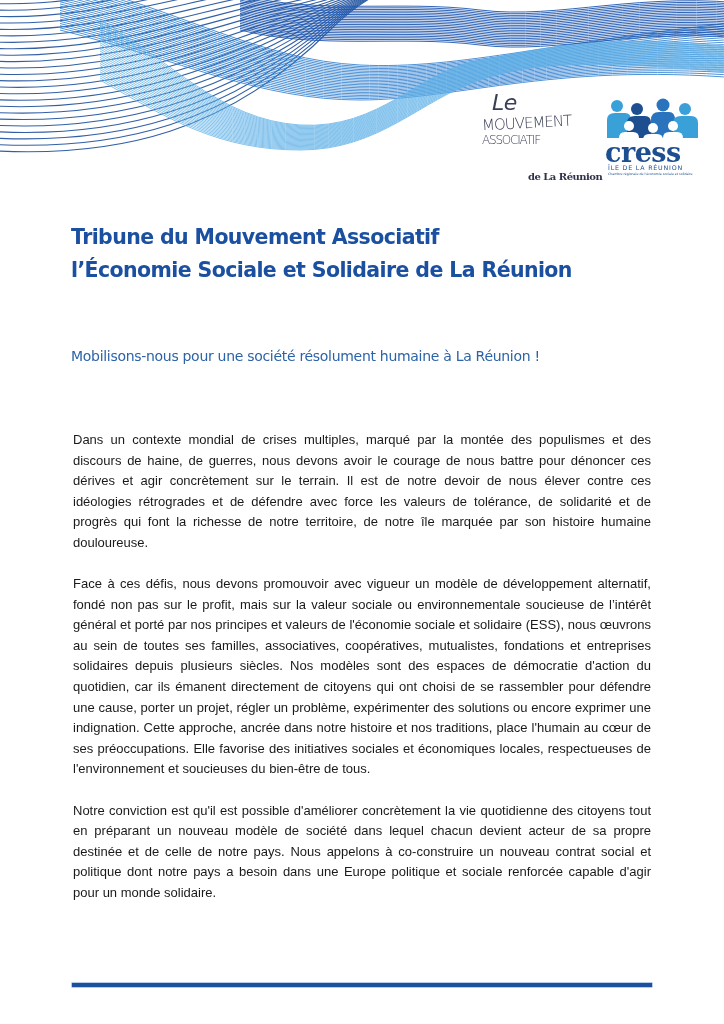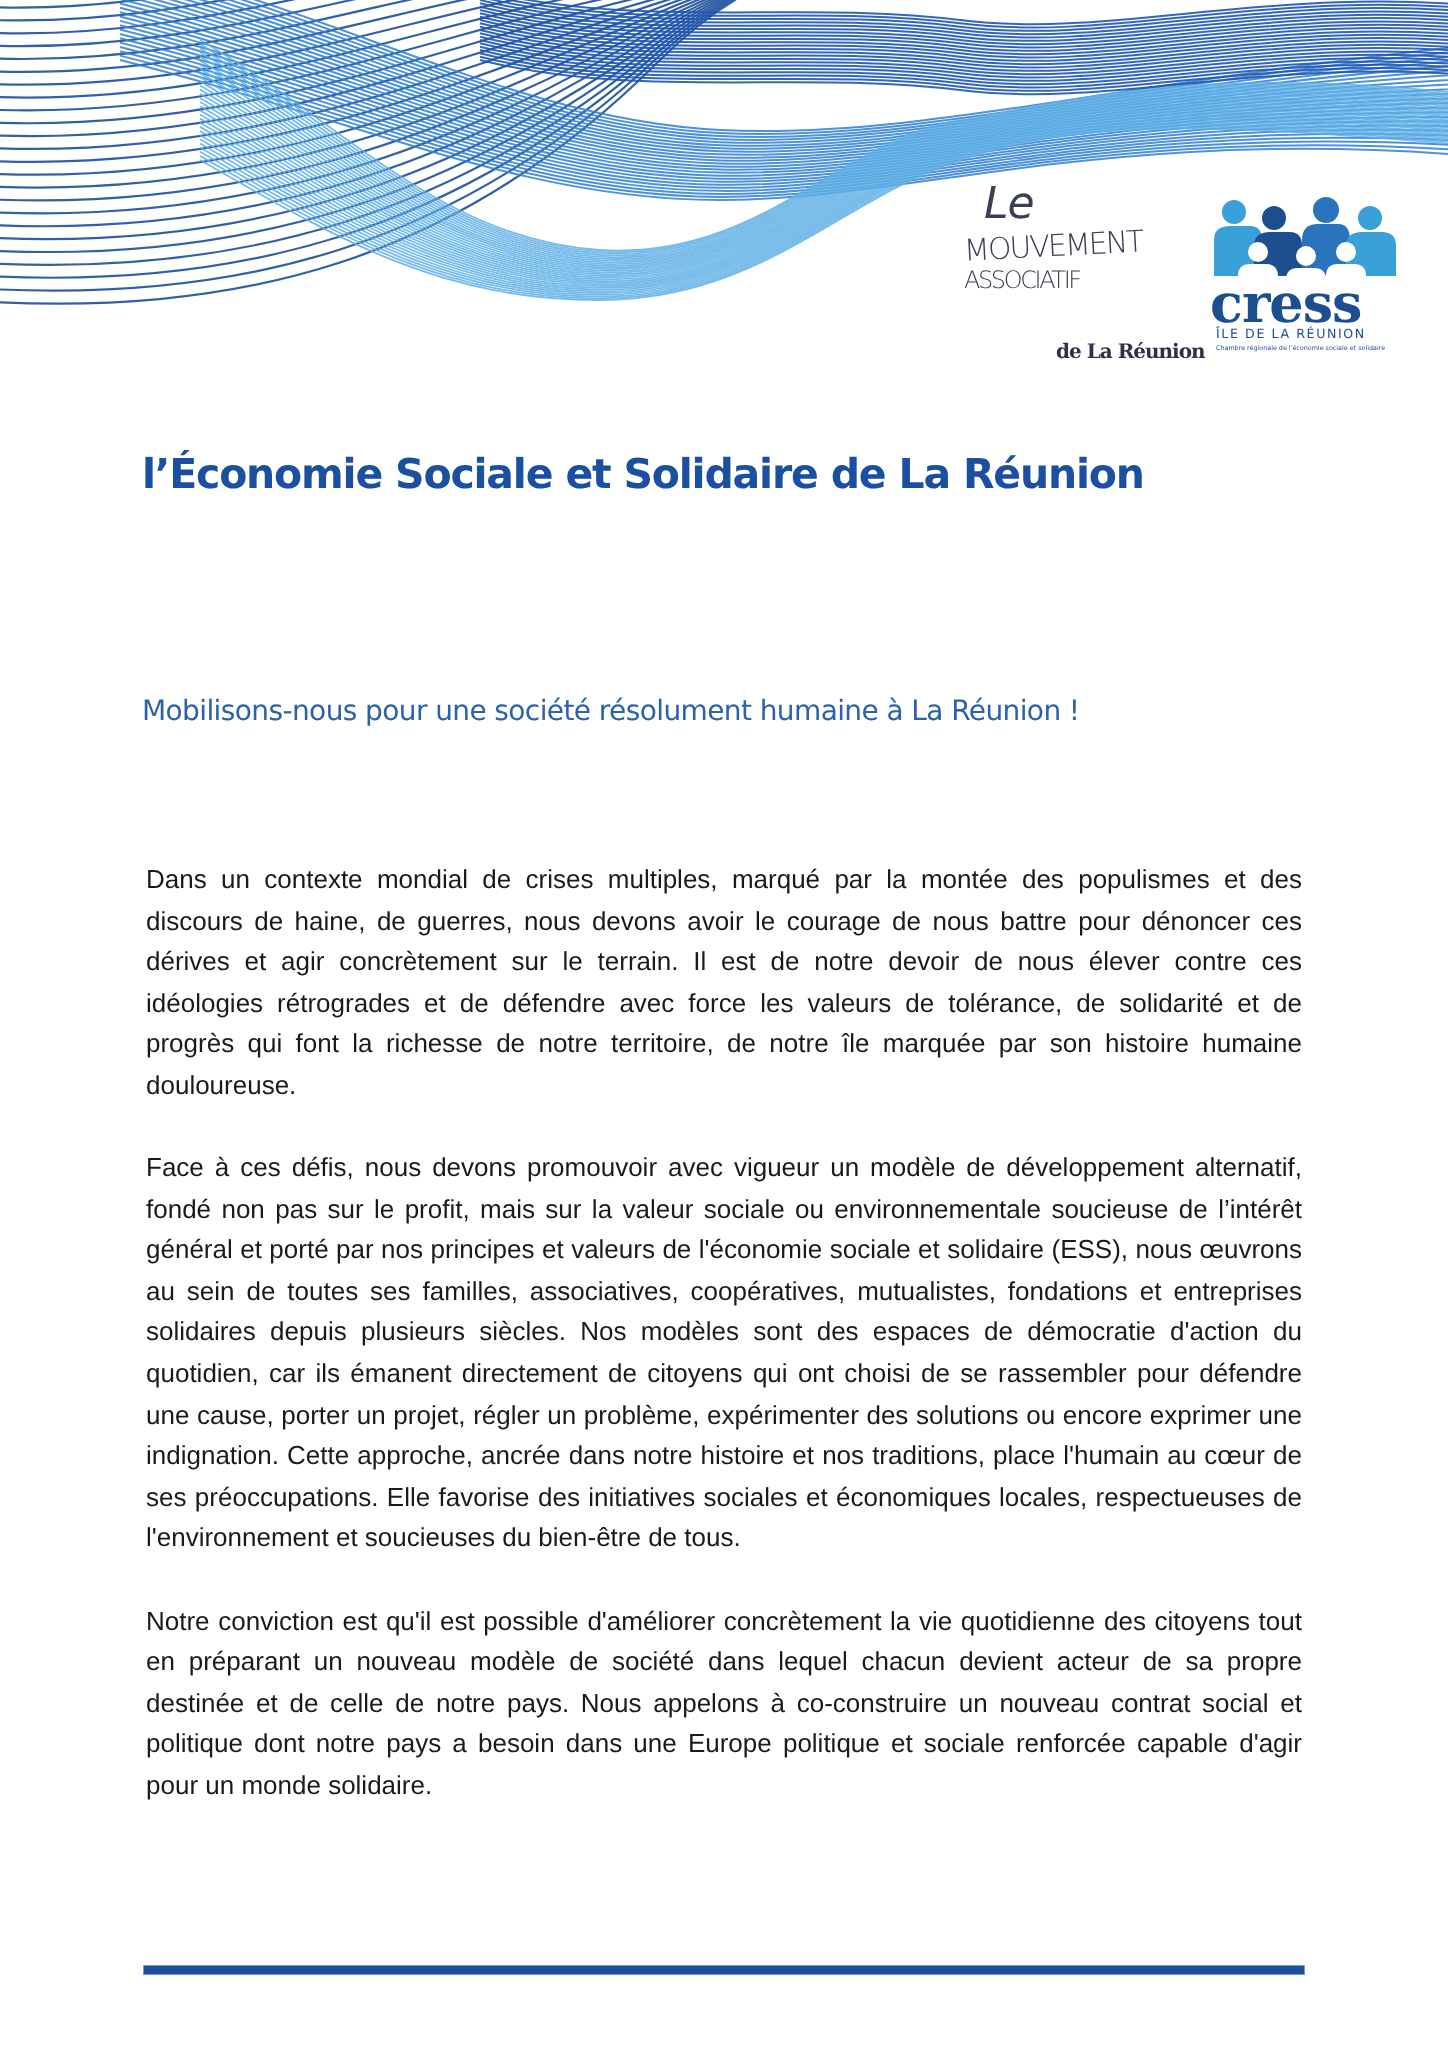--- a/index.html
+++ b/index.html
@@ -299,20 +299,21 @@
     <path d="M12 44 V40 Q12 34 18 34 H26 Q32 34 32 40 V44 Z" fill="#ffffff"></path>
     <path d="M36 44 V42 Q36 36 42 36 H50 Q56 36 56 42 V44 Z" fill="#ffffff"></path>
     <path d="M56 44 V40 Q56 34 62 34 H70 Q76 34 76 40 V44 Z" fill="#ffffff"></path>
   </svg>
   <span class="cress-word">cress</span>
   <span class="cress-sub">ÎLE DE LA RÉUNION</span>
   <span class="cress-tiny">Chambre régionale de l'économie sociale et solidaire</span>
 </div>
 
 <h1 class="title">
+  <span>Tribune du Mouvement Associatif</span>
   <span>l’Économie Sociale et Solidaire de La Réunion</span>
 </h1>
 
 <p class="subtitle">Mobilisons-nous pour une société résolument humaine à La Réunion !</p>
 
 <div class="body-text">
   <p>Dans un contexte mondial de crises multiples, marqué par la montée des populismes et des discours de haine, de guerres, nous devons avoir le courage de nous battre pour dénoncer ces dérives et agir concrètement sur le terrain. Il est de notre devoir de nous élever contre ces idéologies rétrogrades et de défendre avec force les valeurs de tolérance, de solidarité et de progrès qui font la richesse de notre territoire, de notre île marquée par son histoire humaine douloureuse.</p>
   <p>Face à ces défis, nous devons promouvoir avec vigueur un modèle de développement alternatif, fondé non pas sur le profit, mais sur la valeur sociale ou environnementale soucieuse de l’intérêt général et porté par nos principes et valeurs de l'économie sociale et solidaire (ESS), nous œuvrons au sein de toutes ses familles, associatives, coopératives, mutualistes, fondations et entreprises solidaires depuis plusieurs siècles. Nos modèles sont des espaces de démocratie d'action du quotidien, car ils émanent directement de citoyens qui ont choisi de se rassembler pour défendre une cause, porter un projet, régler un problème, expérimenter des solutions ou encore exprimer une indignation. Cette approche, ancrée dans notre histoire et nos traditions, place l'humain au cœur de ses préoccupations. Elle favorise des initiatives sociales et économiques locales, respectueuses de l'environnement et soucieuses du bien-être de tous.</p>
   <p>Notre conviction est qu'il est possible d'améliorer concrètement la vie quotidienne des citoyens tout en préparant un nouveau modèle de société dans lequel chacun devient acteur de sa propre destinée et de celle de notre pays. Nous appelons à co-construire un nouveau contrat social et politique dont notre pays a besoin dans une Europe politique et sociale renforcée capable d'agir pour un monde solidaire.</p>
 </div>

